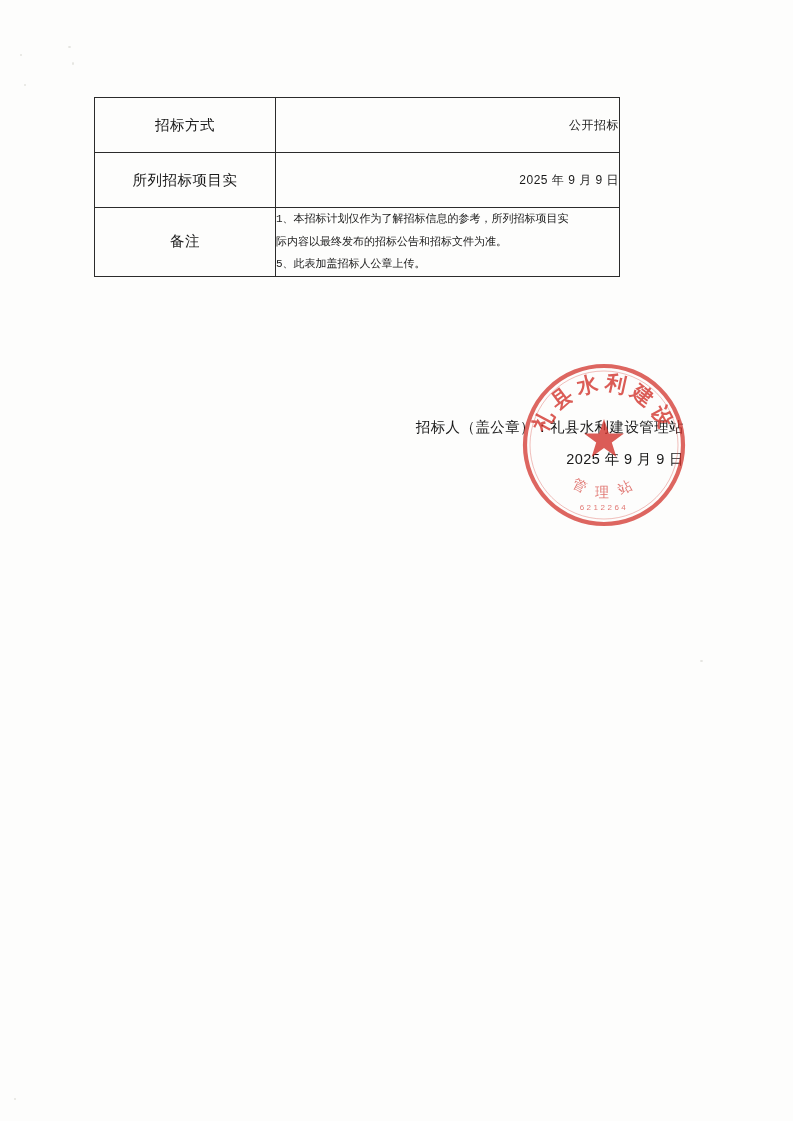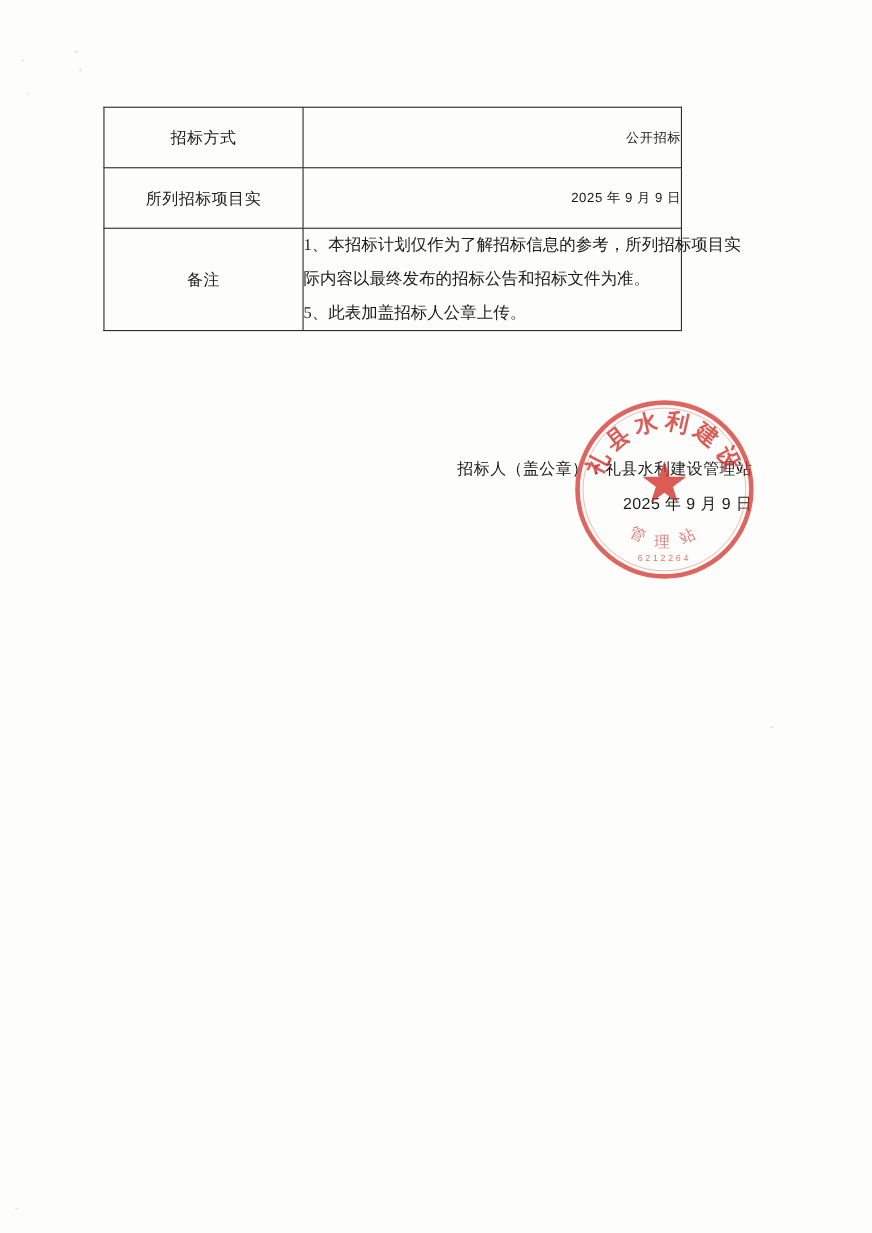--- a/index.html
+++ b/index.html
@@ -54,24 +54,24 @@
   }
   .cell-value {
     text-align: right;
     font-size: 12px;
     letter-spacing: .5px;
     height: 54px;
     font-family: "Liberation Sans", "DejaVu Sans", sans-serif;
   }
   .cell-note {
     padding: 14px 16px 16px 18px;
-    font-size: 15px;
+    font-size: 11px;
     line-height: 2.05;
     text-align: left;
-    font-family: Liberation Serif, serif;
+    font-family: Liberation Mono, monospace;
   }
   .note-line {
     display: block;
     white-space: nowrap;
   }
 
   .signature-block {
     position: absolute;
     left: 94px;
     top: 412px;

